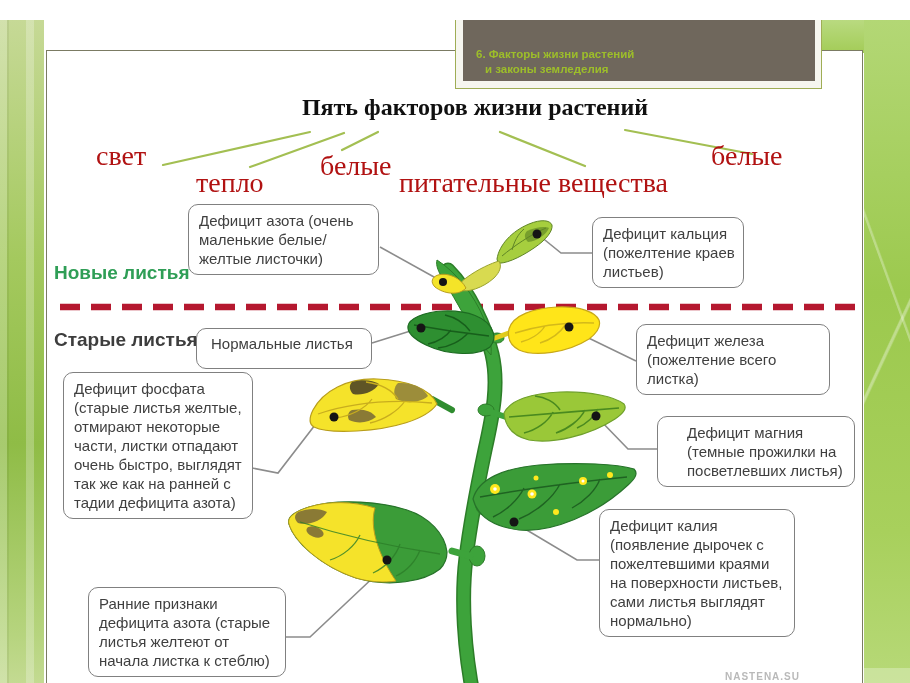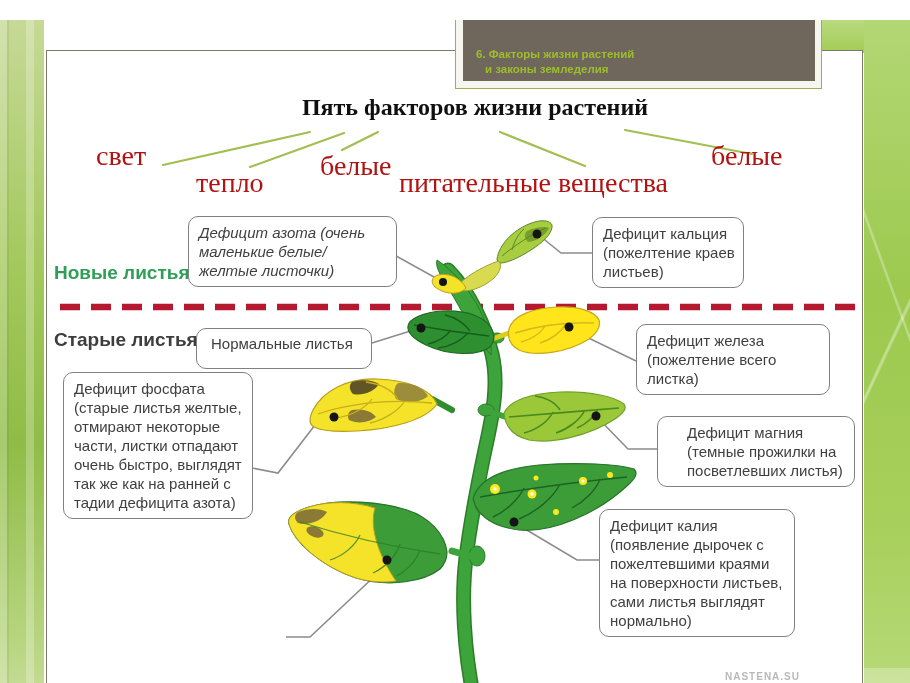--- a/index.html
+++ b/index.html
@@ -44,21 +44,21 @@
 
   
   .leaflabel{font-size:19px;font-weight:bold;white-space:nowrap;}
   .lbl-new{left:54px;top:242px;color:var(--new-leaves-green,#2f9e56);}
   .lbl-old{left:54px;top:309px;color:#3d3d3d;text-align:right;}
 
   
   .callout{box-sizing:border-box;background:#fff;border:1.6px solid var(--callout-border,#808080);
       border-radius:10px;padding:6px 8px 6px 10px;font-size:15px;line-height:19px;
       color:var(--callout-text,#3f3f3f);}
-  .co-nitrogen {left:188px;top:196px;width:209px;font-style:italic;}
+  .co-nitrogen {left:188px;top:184px;width:191px;}
   .co-calcium  {left:592px;top:197px;width:152px;}
   .co-normal   {left:196px;top:308px;width:176px;padding:5px 8px 15px 14px;white-space:nowrap;}
   .co-iron     {left:636px;top:304px;width:194px;}
   .co-phosphate{left:63px; top:352px;width:190px;}
   .co-magnesium{left:657px;top:396px;width:198px;padding-left:29px;}
   .co-potassium{left:599px;top:489px;width:196px;}
   .co-early    {left:88px; top:567px;width:198px;}
 
   .watermark{left:725px;top:651px;font-size:10px;font-weight:bold;letter-spacing:1px;
       color:#b9b9b9;}
@@ -207,17 +207,18 @@
   <div class="abs leaflabel lbl-new">Новые листья</div>
   <div class="abs leaflabel lbl-old">Старые листья</div>
 
   <div class="abs callout co-nitrogen">Дефицит азота (очень маленькие белые/ желтые листочки)</div>
   <div class="abs callout co-calcium">Дефицит кальция (пожелтение краев листьев)</div>
   <div class="abs callout co-normal">Нормальные листья</div>
   <div class="abs callout co-iron">Дефицит железа (пожелтение всего листка)</div>
   <div class="abs callout co-phosphate">Дефицит фосфата (старые листья желтые, отмирают некоторые части, листки отпадают очень быстро, выглядят так же как на ранней с тадии дефицита азота)</div>
   <div class="abs callout co-magnesium">Дефицит магния (темные прожилки на посветлевших листья)</div>
   <div class="abs callout co-potassium">Дефицит калия (появление дырочек с пожелтевшими краями на поверхности листьев, сами листья выглядят нормально)</div>
+  <div class="abs callout co-early">Ранние признаки дефицита азота (старые листья желтеют от начала листка к стеблю)</div>
 
   <div class="abs watermark">NASTENA.SU</div>
 
   <div class="abs band"></div>
 </div>
 
 </body></html>

